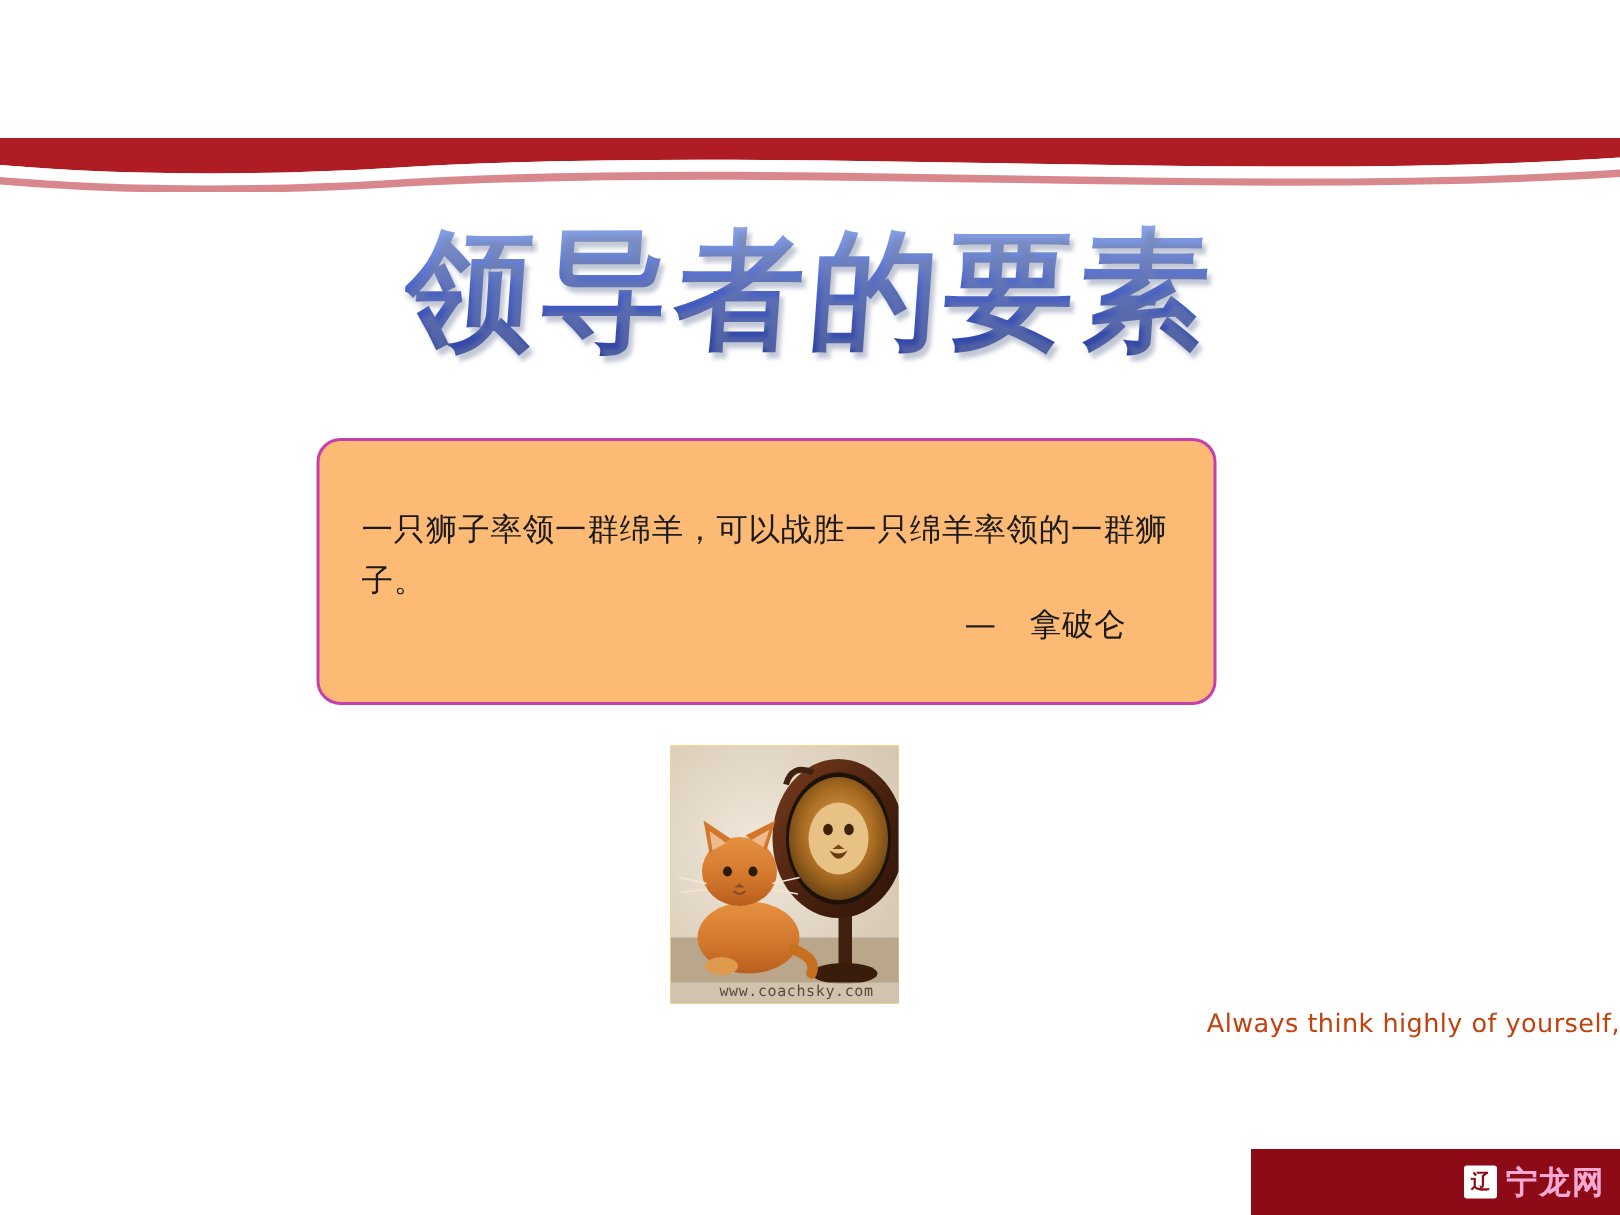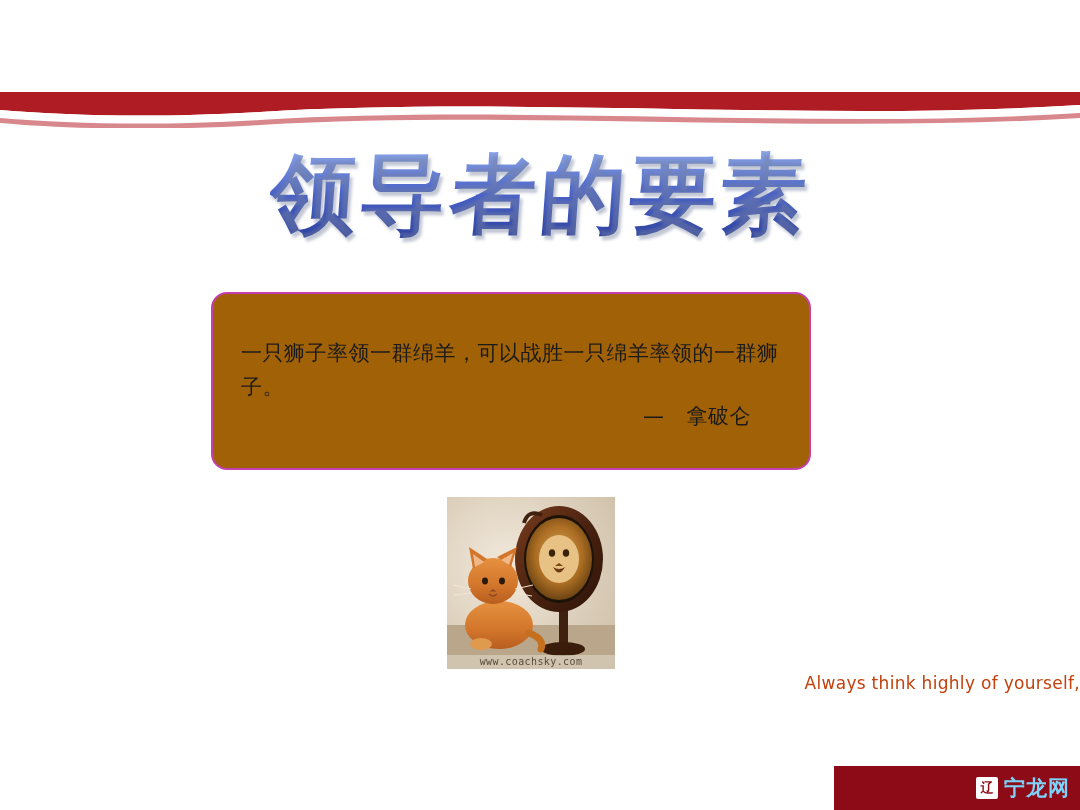--- a/index.html
+++ b/index.html
@@ -58,21 +58,21 @@
   
   .quote-box {
     position: absolute;
     left: 211px;
     top: 292px;
     width: 600px;
     height: 178px;
     border: 2px solid #c53fb0;
     border-radius: 16px;
     box-sizing: border-box;
-    background: #a16207;
+    background: #fdba74;
   }
   .quote-text {
     position: absolute;
     left: 28px;
     top: 42px;
     width: 540px;
     font-family: "DejaVu Sans", "Liberation Sans", sans-serif;
     font-size: 21px;
     line-height: 34px;
     color: #1a1a1a;
@@ -89,21 +89,21 @@
   }
   .quote-attrib .dash {
     margin-right: 22px;
   }
 
   
   .picture {
     position: absolute;
     left: 447px;
     top: 497px;
-    width: 168px;
+    width: 152px;
     height: 172px;
     overflow: hidden;
     background: #eab308;
     border: 0;
   }
   .picture svg { display: block; }
   .pic-url {
     position: absolute;
     left: 0;
     bottom: 2px;
@@ -152,21 +152,21 @@
     width: 22px;
     height: 22px;
     background: #ffffff;
     color: #8d0b16;
     font-family: "DejaVu Sans", "Liberation Sans", sans-serif;
     font-size: 13px;
     font-weight: 700;
     border-radius: 2px;
   }
   .wm-text {
-    color: #7dd3fc;
+    color: #f9a8d4;
     font-family: "DejaVu Sans", "Liberation Sans", sans-serif;
     font-size: 21px;
     font-weight: 700;
     letter-spacing: 1px;
   }
 </style>
 </head>
 <body>
 
 <div class="slide">

